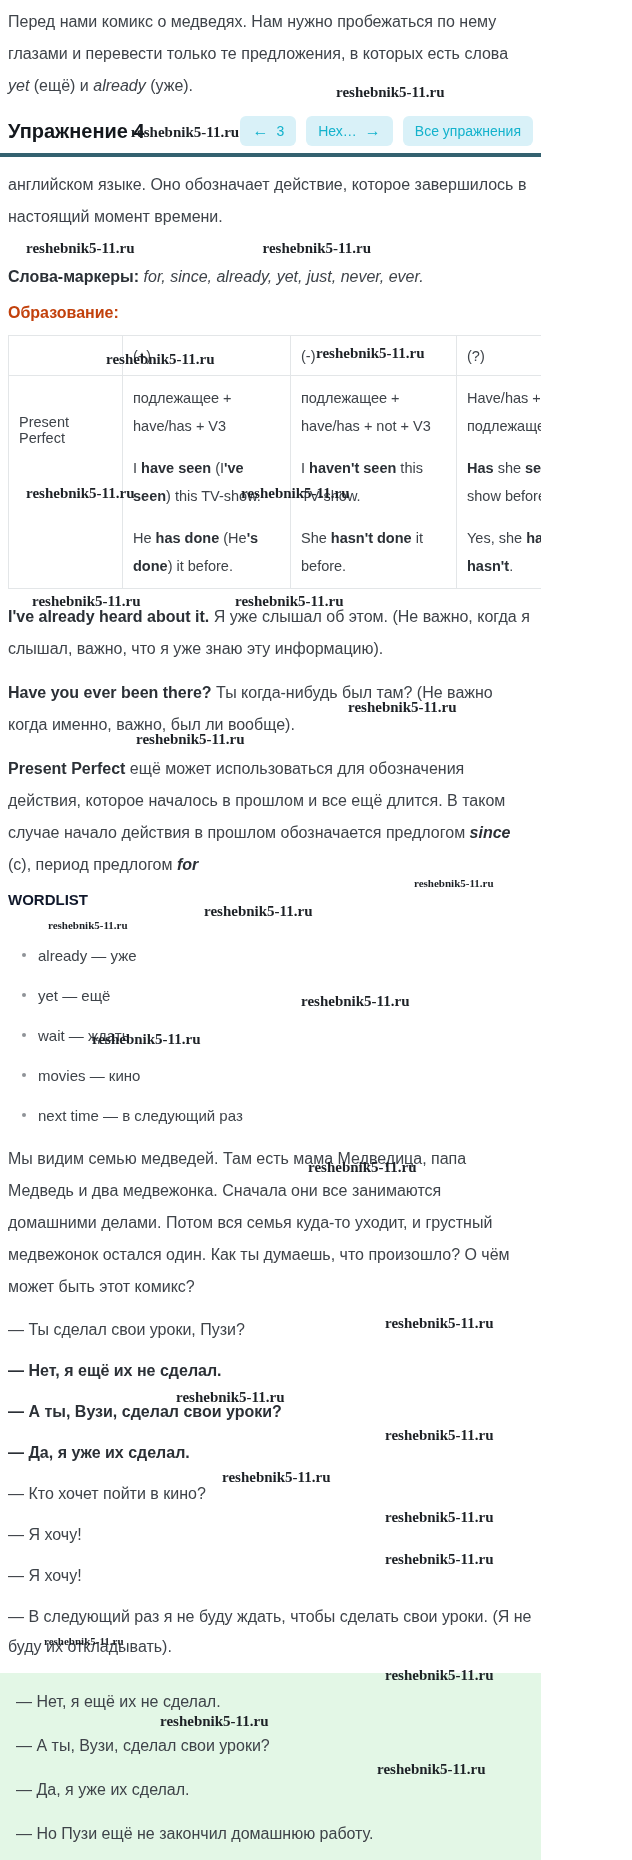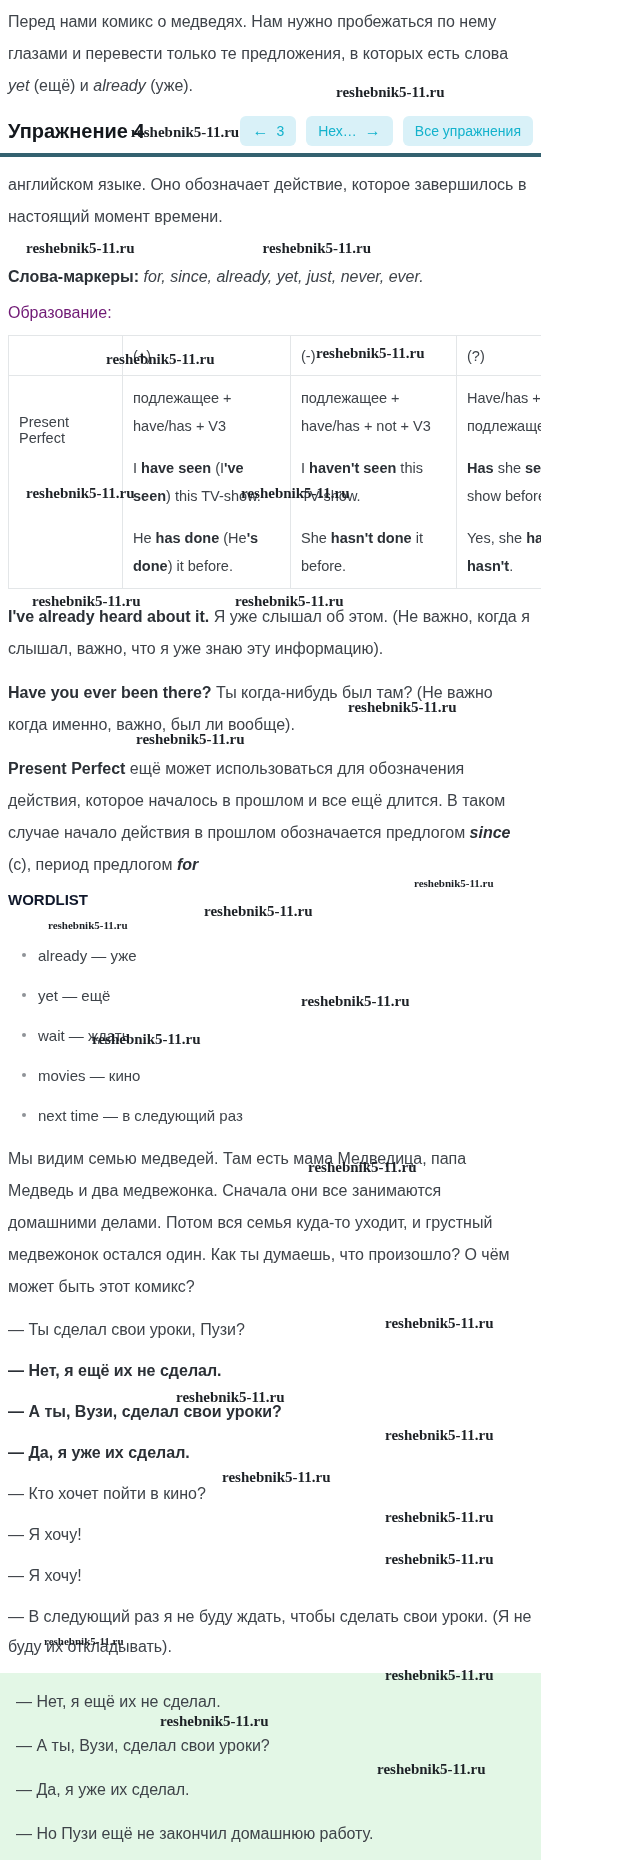--- a/index.html
+++ b/index.html
@@ -7,21 +7,21 @@
   body { width:632px; font-family:"Liberation Sans", sans-serif; color:#3e4349; }
   .page { position:relative; width:541px; min-height:1860px; padding:6px 8px 0; background:#fff; overflow:hidden; }
 
   .wm { font-family:"Liberation Serif", serif; font-weight:700; font-size:15px; color:#1d2126; white-space:nowrap; z-index:5;text-align:center; }
   .wm-abs { position:absolute; }
   .wm-sm { font-size:11px; }
 
   .para { font-size:16px; line-height:32px; color:#3e4349; }
   .b { font-weight:700; color:#2b3036; }
   .i { font-style:italic; }
-  .bold { font-weight:400; color:#701a75; }
+  .bold { font-weight:700; color:#c2410c; }
   .rel { position:relative; }
 
   
   .ex-header { position:relative; display:flex; align-items:center; margin-top:8px; height:42px; }
   .ex-title { font-size:20px; font-weight:700; color:#14181d; white-space:nowrap; }
   .ex-header .wm-title { position:relative; margin-left:-14px; top:1px; }
   .nav { margin-left:auto; display:flex; align-items:center; gap:10px; }
   .pill { display:inline-flex; align-items:center; gap:8px; background:#d9f1f8; color:#14b2cc;
           border:none; border-radius:6px; padding:6px 12px; font-size:14px;
           font-family:"Liberation Sans", sans-serif; cursor:pointer; line-height:18px; }

